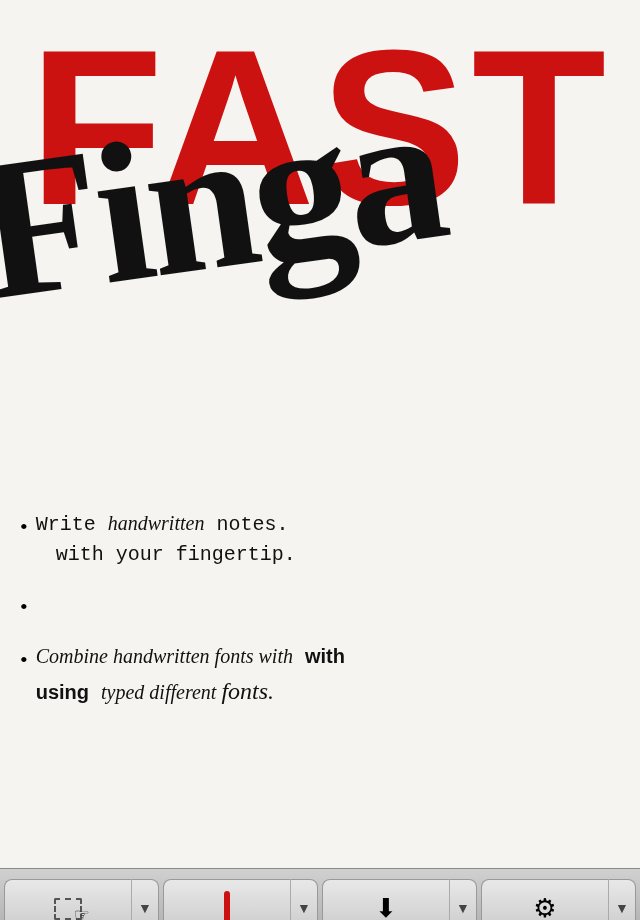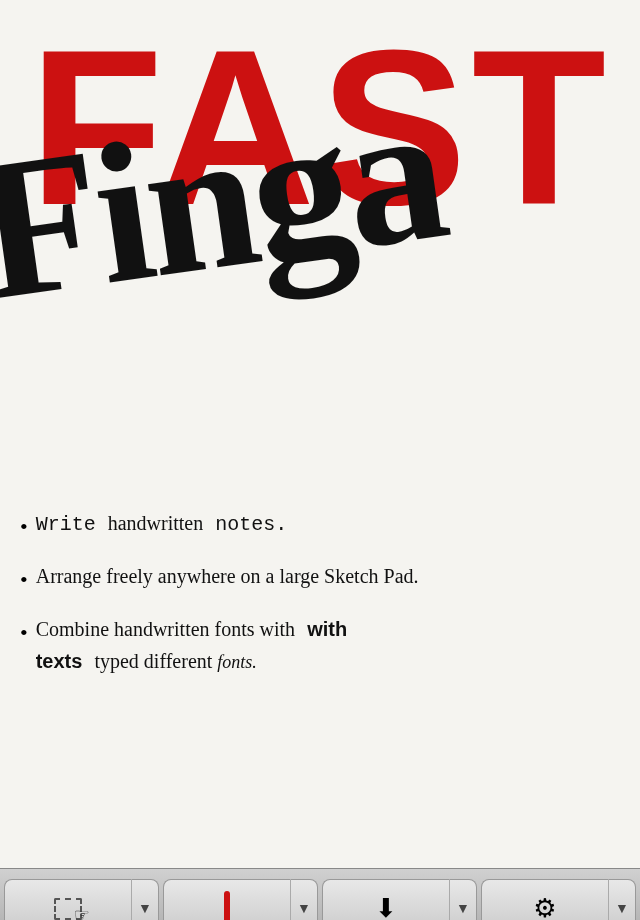--- a/index.html
+++ b/index.html
@@ -82,31 +82,32 @@
     }
 
     .bullet-text {
       font-size: 20px;
       color: #111;
       font-family: 'Courier New', monospace;
     }
 
     .handwritten-inline {
       font-family: 'Comic Sans MS', 'Chalkboard SE', cursive;
+      font-style: italic;
     }
 
     .typed-bold {
       font-family: Arial, sans-serif;
       font-weight: bold;
     }
 
     .font-script {
       font-family: 'Comic Sans MS', cursive;
       font-style: italic;
-      font-size: 18px;
+      font-size: 24px;
     }
 
     
     #toolbar {
       height: 80px;
       background: linear-gradient(to bottom, #d0d0d0, #a8a8a8);
       display: flex;
       align-items: center;
       border-top: 1px solid #888;
       padding: 0 4px;
@@ -235,36 +236,34 @@
     <div class="fast-text">FAST</div>
     <div class="finga-text">Finga</div>
   </div>
 
   <div id="content-area">
 
     <div class="bullet-item">
       <span class="bullet-dot">•</span>
       <span class="bullet-text">
         Write <span class="handwritten-inline">handwritten</span> notes.<br>
+        <span style="margin-left:20px;">with your fingertip.</span>
       </span>
     </div>
 
     <div class="bullet-item">
       <span class="bullet-dot">•</span>
-      <span class="bullet-text">
-        <span class="handwritten-inline">Arrange freely anywhere on a large Sketch Pad.</span>
-      </span>
     </div>
 
     <div class="bullet-item">
       <span class="bullet-dot">•</span>
       <span class="bullet-text">
         <span class="handwritten-inline">Combine handwritten fonts with</span>
         <span class="typed-bold"> with</span><br>
-        <span class="typed-bold">texts</span>
+        <span class="typed-bold">using</span>
         <span class="handwritten-inline"> typed different </span>
         <span class="font-script">fonts.</span>
       </span>
     </div>
 
   </div>
 
   <div id="toolbar">
 
     <div class="toolbar-group">

